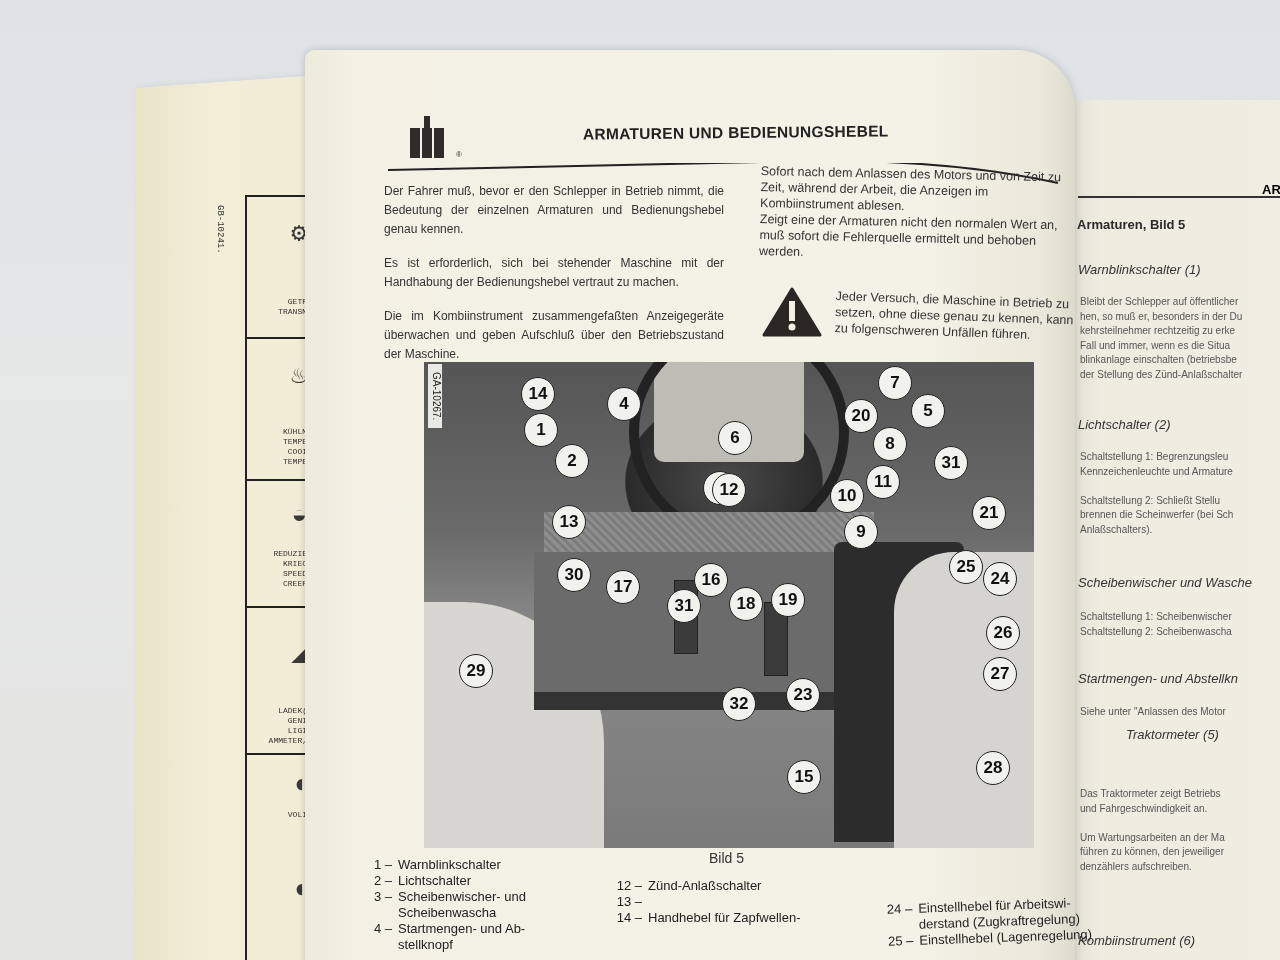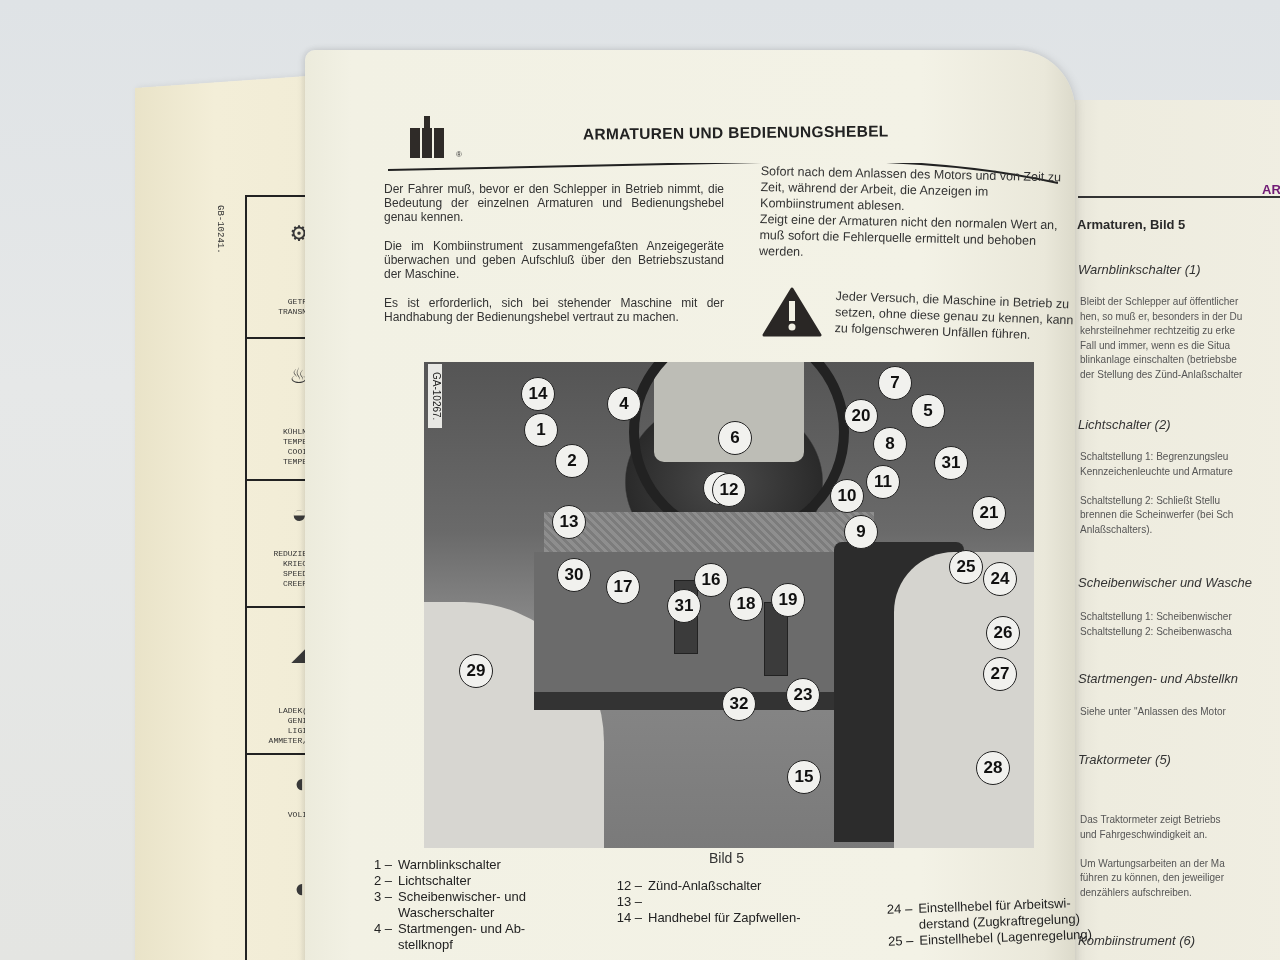--- a/index.html
+++ b/index.html
@@ -27,21 +27,21 @@
   .left-cell { position:relative; border-top:2px solid #222; }
   .left-cell .sym { position:absolute; right:0; font-size:26px; color:#3a3a3a; }
   .left-cell .lbl { position:absolute; right:0; text-align:right; line-height:10px; }
 
   
   .page-right {
     position:absolute; left:1065px; top:100px; width:230px; height:880px;
     background: linear-gradient(90deg,#e2e0d4 0%,#eeecdf 15%,#f0eee2 100%);
   }
   .right-top-rule { position:absolute; left:1078px; top:196px; width:210px; height:2px; background:#333; }
-  .right-corner { position:absolute; left:1262px; top:182px; font-weight:bold; font-size:13px; color:#701a75; }
+  .right-corner { position:absolute; left:1262px; top:182px; font-weight:bold; font-size:13px; color:#000000; }
   .r-h { position:absolute; left:1077px; font-weight:bold; font-size:13px; color:#2a2a2a; }
   .r-sub { position:absolute; left:1078px; font-style:italic; font-size:13px; color:#333; white-space:nowrap; }
   .r-p { position:absolute; left:1080px; font-size:10px; line-height:14.5px; color:#555; white-space:pre; }
 
   
   .page-main {
     position:absolute; left:305px; top:50px; width:770px; height:930px;
     background: linear-gradient(90deg,#ecebdc 0%,#f2f1e4 6%,#f3f2e6 80%,#eae8da 96%,#dcdacb 100%);
     border-radius: 10px 60px 0 0;
     box-shadow: -2px 0 6px rgba(0,0,0,0.10), 3px 0 8px rgba(0,0,0,0.08);
@@ -49,21 +49,21 @@
   .logo {
     position:absolute; left:410px; top:116px; width:48px; height:42px;
   }
   .logo span { position:absolute; background:#2f2b28; }
   .logo .reg { background:none; font-size:8px; color:#333; left:46px; top:34px; }
   .title {
     position:absolute; left:583px; top:124px; font-weight:bold; font-size:15.5px;
     color:#222; letter-spacing:0.3px; transform: rotate(-0.6deg);
   }
   .title-rule { position:absolute; left:388px; top:163px; width:670px; height:22px; }
-  .col1 { position:absolute; left:384px; top:182px; width:340px; font-size:12px; line-height:14px; color:#333; }
+  .col1 { position:absolute; left:384px; top:182px; width:340px; font-size:12px; line-height:19px; color:#333; }
   .col1 p { margin:0 0 15px 0; text-align:justify; }
   .col2 { position:absolute; left:761px; top:163px; width:310px; font-size:12.5px; line-height:16px; color:#333; transform: rotate(1.2deg); transform-origin:left top; }
   .col2 p { margin:0; }
   .warn { position:absolute; left:762px; top:287px; width:60px; height:50px; }
   .warn-text { position:absolute; left:836px; top:288px; width:240px; font-size:12.5px; line-height:16px; color:#333; transform: rotate(2deg); transform-origin:left top; }
 
   
   .photo {
     position:absolute; left:424px; top:362px; width:610px; height:486px;
     background:
@@ -161,22 +161,22 @@
 brennen die Scheinwerfer (bei Sch
 Anlaßschalters).</div>
 
 <div class="r-sub" style="top:575px;">Scheibenwischer und Wasche</div>
 <div class="r-p" style="top:610px;">Schaltstellung 1: Scheibenwischer
 Schaltstellung 2: Scheibenwascha</div>
 
 <div class="r-sub" style="top:671px;">Startmengen- und Abstellkn</div>
 <div class="r-p" style="top:705px;">Siehe unter "Anlassen des Motor</div>
 
-<div class="r-sub" style="top:752px;">Traktormeter (5)</div>
-<div class="r-p" style="top:787px;margin-top:26px;">Das Traktormeter zeigt Betriebs
+<div class="r-sub" style="top:727px;margin-left:48px;">Traktormeter (5)</div>
+<div class="r-p" style="top:787px;">Das Traktormeter zeigt Betriebs
 und Fahrgeschwindigkeit an.
 
 Um Wartungsarbeiten an der Ma
 führen zu können, den jeweiliger
 denzählers aufschreiben.</div>
 
 <div class="r-sub" style="top:933px;">Kombiinstrument (6)</div>
 
 <div class="page-main"></div>
 
@@ -187,22 +187,22 @@
   <span style="left:24px;top:12px;width:10px;height:30px;"></span>
   <span class="reg">®</span>
 </div>
 <div class="title">ARMATUREN UND BEDIENUNGSHEBEL</div>
 <svg class="title-rule" viewBox="0 0 670 22">
   <path d="M0 7 L420 -2 Q560 -4 670 20" stroke="#222" stroke-width="2" fill="none"></path>
 </svg>
 
 <div class="col1">
   <p>Der Fahrer muß, bevor er den Schlepper in Betrieb nimmt, die Bedeutung der einzelnen Armaturen und Bedienungshebel genau kennen.</p>
+  <p>Es ist erforderlich, sich bei stehender Maschine mit der Handhabung der Bedienungshebel vertraut zu machen.</p>
   <p>Die im Kombiinstrument zusammengefaßten Anzeigegeräte überwachen und geben Aufschluß über den Betriebszustand der Maschine.</p>
-  <p>Es ist erforderlich, sich bei stehender Maschine mit der Handhabung der Bedienungshebel vertraut zu machen.</p>
 </div>
 
 <div class="col2">
   <p>Sofort nach dem Anlassen des Motors und von Zeit zu Zeit, während der Arbeit, die Anzeigen im Kombiinstrument ablesen.</p>
   <p>Zeigt eine der Armaturen nicht den normalen Wert an, muß sofort die Fehlerquelle ermittelt und behoben werden.</p>
 </div>
 
 <svg class="warn" viewBox="0 0 60 50">
   <path d="M30 2 L58 48 L2 48 Z" fill="#2a2725" stroke="#2a2725" stroke-linejoin="round" stroke-width="3"></path>
   <rect x="27" y="14" width="6" height="20" fill="#f2f1e4"></rect>
@@ -263,21 +263,21 @@
       <span class="num">1 –</span>
       <span class="txt">Warnblinkschalter</span>
     </div>
   <div class="row">
       <span class="num">2 –</span>
       <span class="txt">Lichtschalter</span>
     </div>
   <div class="row">
       <span class="num">3 –</span>
       <span class="txt">Scheibenwischer- und
-Wascherschalter</span>
+Scheibenwascha</span>
     </div>
   <div class="row">
       <span class="num">4 –</span>
       <span class="txt">Startmengen- und Ab-
 stellknopf</span>
     </div>
 </div>
 
 <div class="legend" style="left:610px;top:878px;">
   <div class="row">

